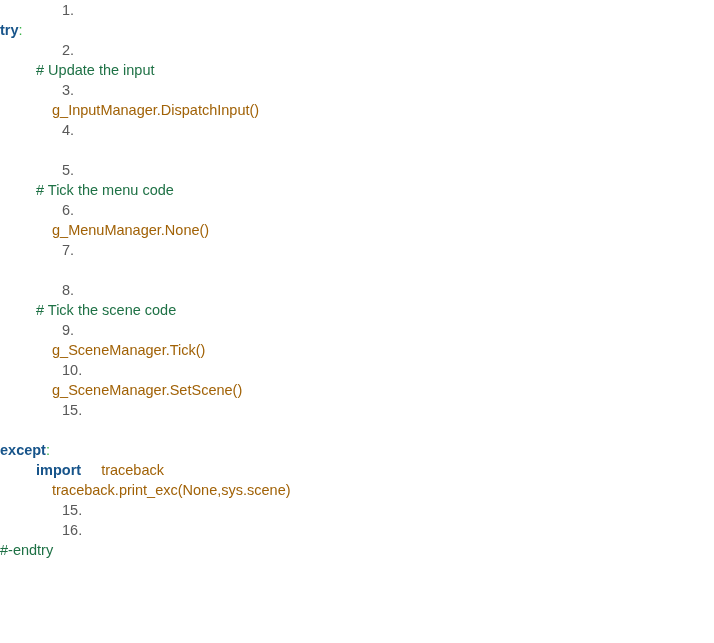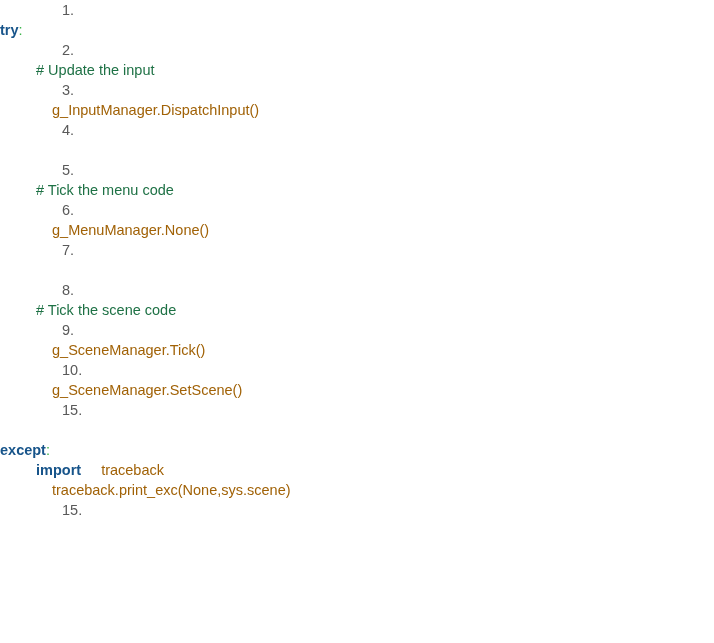--- a/index.html
+++ b/index.html
@@ -121,13 +121,17 @@
     </div>
     <div class="code-step">
       <span class="line-content indent-1"><span class="tok-keyword">import</span><span class="tok-code"> traceback</span></span>
     </div>
     <div class="code-step">
       <span class="line-content indent-1"><span class="tok-code">traceback.print_exc(None,sys.scene)</span></span>
     </div>
     <div class="code-step">
       <span class="line-number">15.</span>
     </div>
+    <div class="code-step">
+      <span class="line-number">16.</span>
+      <span class="line-content indent-0"><span class="tok-comment">#-endtry</span></span>
+    </div>
   </div>
 
 </body></html>

